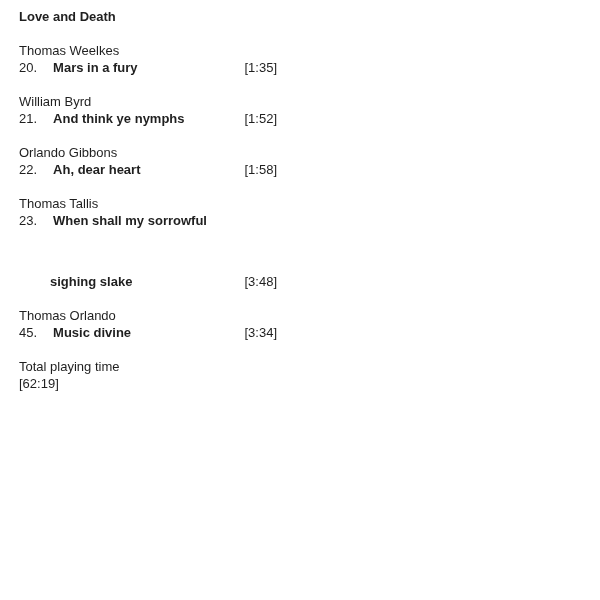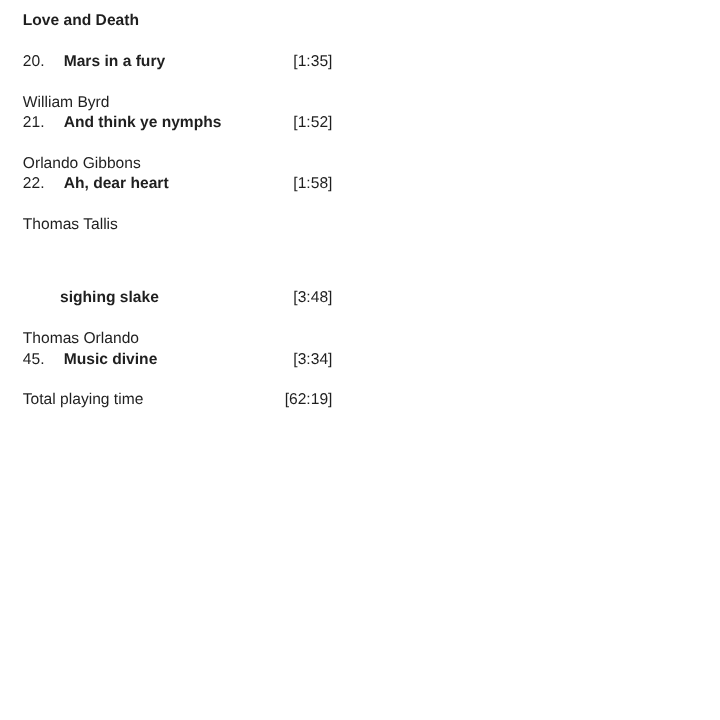--- a/index.html
+++ b/index.html
@@ -49,31 +49,33 @@
   .indent {
     padding-left: 19px; 
     margin-top: 44px;
   }
   .time {
     white-space: nowrap;
     text-align: right;
   }
   .total-row {
     margin-top: 17px; 
+    flex-direction: column;
   }
 </style>
 </head>
 <body>
 
 <div class="page">
   <div class="content">
 
     <div class="section-title">Love and Death</div>
 
     <div class="group">
+      <div>Thomas Weelkes</div>
       <div class="row">
         <span class="left"><span class="num">20.</span><span class="title">Mars in a fury</span></span>
         <span class="time">[1:35]</span>
       </div>
     </div>
 
     <div class="group">
       <div>William Byrd</div>
       <div class="row">
         <span class="left"><span class="num">21.</span><span class="title">And think ye nymphs</span></span>
@@ -85,20 +87,23 @@
       <div>Orlando Gibbons</div>
       <div class="row">
         <span class="left"><span class="num">22.</span><span class="title">Ah, dear heart</span></span>
         <span class="time">[1:58]</span>
       </div>
     </div>
 
     <div class="group">
       <div>Thomas Tallis</div>
       <div class="row">
+        <span class="left"><span class="num">23.</span><span class="title">When shall my sorrowful</span></span>
+      </div>
+      <div class="row">
         <span class="left indent"><span class="title">sighing slake</span></span>
         <span class="time">[3:48]</span>
       </div>
     </div>
 
     <div class="group">
       <div>Thomas Orlando</div>
       <div class="row">
         <span class="left"><span class="num">45.</span><span class="title">Music divine</span></span>
         <span class="time">[3:34]</span>

